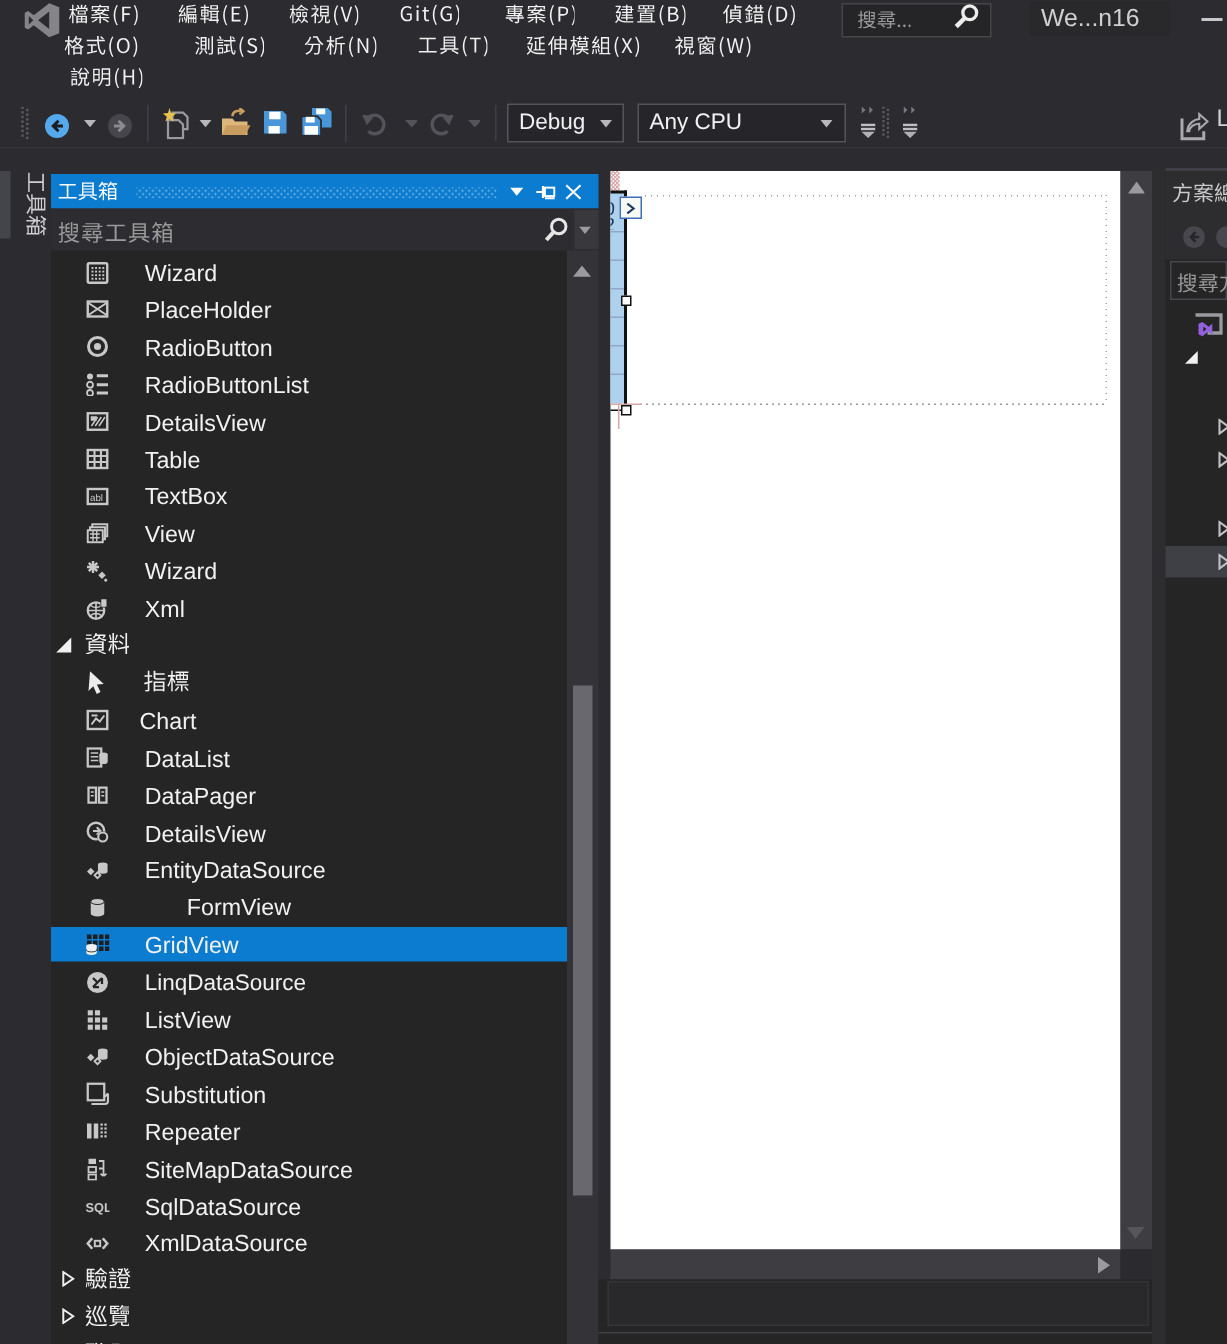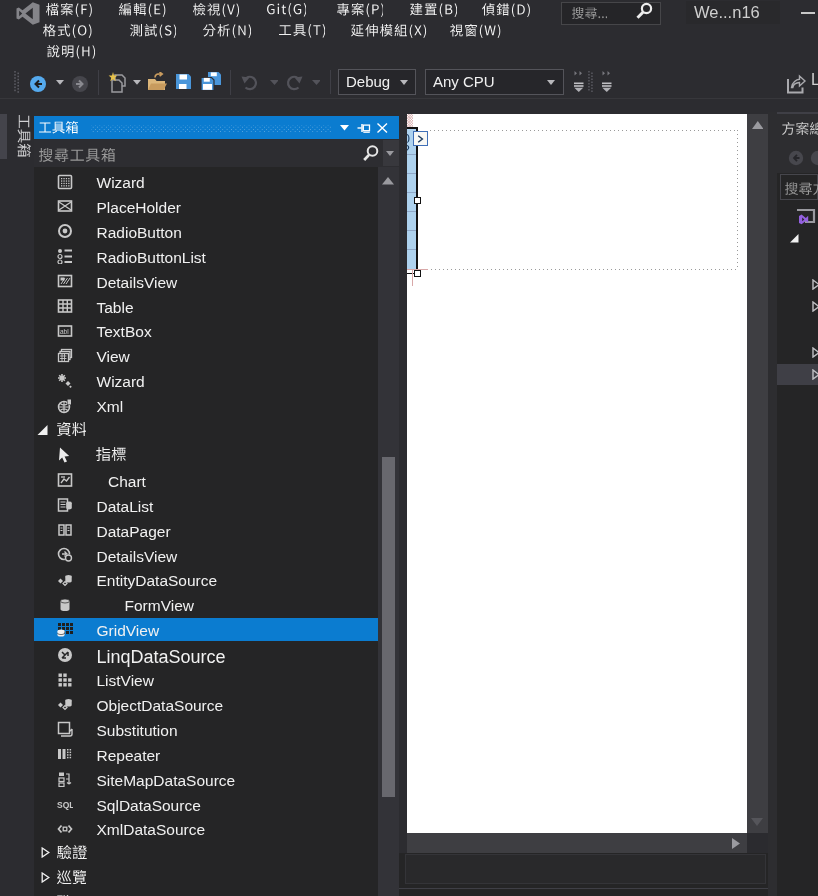--- a/index.html
+++ b/index.html
@@ -307,21 +307,21 @@
       <path d="M3 0.5 L12.2 9 L7.6 9.4 L10 14.4 L7.5 15.6 L5.2 10.5 L2 13.6 Z" fill="#ececec"></path>
     </svg>
     <svg style="position:absolute;left:96.4px;top:446.9px;" width="29.8" height="14.2" viewBox="0.43 -13.02 29.81 14.24">
       <path fill="#f1f1f1" d="M6.8 -5.6H14.1V1.2H13V-4.6H7.9V1.2H6.8ZM7.4 -3H13.4V-2.1H7.4ZM7.4 -0.4H13.4V0.5H7.4ZM0.4 -4.8Q1.1 -5 2 -5.2Q2.9 -5.5 3.9 -5.8Q4.9 -6 5.9 -6.3L6 -5.2Q4.7 -4.8 3.3 -4.4Q1.9 -4 0.8 -3.7ZM0.7 -9.9H5.8V-8.8H0.7ZM2.9 -13H4V-0.2Q4 0.3 3.9 0.6Q3.8 0.9 3.5 1Q3.2 1.1 2.7 1.2Q2.2 1.2 1.4 1.2Q1.4 1 1.3 0.7Q1.2 0.4 1 0.1Q1.6 0.1 2 0.1Q2.4 0.1 2.6 0.1Q2.8 0.1 2.8 0.1Q2.9 0 2.9 -0.2ZM6.8 -13H8V-8.7Q8 -8.3 8.1 -8.1Q8.3 -7.9 8.8 -7.9Q9 -7.9 9.4 -7.9Q9.8 -7.9 10.3 -7.9Q10.8 -7.9 11.4 -7.9Q11.9 -7.9 12.3 -7.9Q12.7 -7.9 12.9 -7.9Q13.3 -7.9 13.8 -7.9Q14.4 -8 14.6 -8Q14.7 -7.8 14.7 -7.5Q14.7 -7.2 14.8 -7Q14.5 -6.9 14 -6.9Q13.5 -6.9 13 -6.9Q12.8 -6.9 12.3 -6.9Q11.9 -6.9 11.4 -6.9Q10.8 -6.9 10.3 -6.9Q9.7 -6.9 9.3 -6.9Q8.9 -6.9 8.8 -6.9Q8.1 -6.9 7.6 -7.1Q7.2 -7.3 7 -7.7Q6.8 -8.1 6.8 -8.8ZM7.4 -11.1H14.2V-10.1H7.4Z M24.1 -11.8H25V-7.1H24.1ZM26.4 -11.8H27.2V-7.1H26.4ZM27.3 -1.9 28.1 -2.4Q28.6 -2 29 -1.5Q29.4 -1.1 29.7 -0.6Q30 -0.2 30.2 0.2L29.3 0.7Q29.2 0.4 28.8 -0.1Q28.5 -0.5 28.1 -1Q27.7 -1.5 27.3 -1.9ZM23 -2.3 24 -2Q23.6 -1.3 22.9 -0.5Q22.3 0.3 21.7 0.8Q21.6 0.7 21.4 0.6Q21.3 0.5 21.1 0.4Q20.9 0.2 20.8 0.2Q21.4 -0.3 22 -1Q22.6 -1.6 23 -2.3ZM21.4 -12.3H30.1V-11.3H21.4ZM22.4 -5.8H29.1V-4.9H22.4ZM21.4 -3.8H30.1V-2.9H21.4ZM22.7 -9.4V-7.5H28.8V-9.4ZM21.7 -10.3H29.8V-6.6H21.7ZM25.1 -3.3H26.2V1.2H25.1ZM16.4 -10H21.4V-8.9H16.4ZM18.6 -13H19.6V1.2H18.6ZM18.5 -9.3 19.2 -9.1Q19 -8.1 18.7 -7.2Q18.4 -6.2 18.1 -5.2Q17.8 -4.2 17.4 -3.4Q17 -2.6 16.6 -2Q16.6 -2.2 16.4 -2.4Q16.3 -2.6 16.2 -2.8Q16.1 -3 16 -3.1Q16.4 -3.6 16.8 -4.4Q17.1 -5.1 17.5 -5.9Q17.8 -6.8 18.1 -7.7Q18.3 -8.5 18.5 -9.3ZM19.6 -8.2Q19.7 -8 20 -7.6Q20.3 -7.3 20.6 -6.8Q20.9 -6.3 21.1 -5.9Q21.4 -5.5 21.5 -5.3L20.8 -4.5Q20.6 -4.8 20.4 -5.2Q20.2 -5.7 19.9 -6.2Q19.7 -6.7 19.4 -7.1Q19.2 -7.5 19 -7.8Z"></path>
     </svg>
     <svg class="a" style="left:57px;top:472.3px" width="16" height="16" viewBox="0 0 16 16">
       <rect x="1.5" y="2" width="13" height="12" fill="none" stroke="#c8c8c8" stroke-width="1.6"></rect>
       <path d="M4 11 L7 7 L9.5 9 L12.5 5" stroke="#c8c8c8" stroke-width="1.3" fill="none"></path>
       <path d="M4 5 H8" stroke="#c8c8c8" stroke-width="1.3"></path>
     </svg>
-    <div class="txt" style="left:108px;top:472.8px;font-size:15.5px;color:#f1f1f1;font-weight:400;">Chart</div>
+    <div class="txt" style="left:93px;top:472.8px;font-size:15.5px;color:#f1f1f1;font-weight:400;">Chart</div>
     <svg class="a" style="left:57px;top:497.2px" width="16" height="16" viewBox="0 0 16 16">
       <rect x="1.5" y="2" width="9" height="12" fill="none" stroke="#c8c8c8" stroke-width="1.5"></rect>
       <path d="M3.5 5 H8.5 M3.5 7.5 H8.5 M3.5 10 H8.5" stroke="#c8c8c8" stroke-width="1"></path>
       <ellipse cx="12" cy="6" rx="2.8" ry="1.4" fill="#c8c8c8"></ellipse>
       <path d="M9.2 6 V11 A2.8 1.4 0 0 0 14.8 11 V6" fill="#c8c8c8"></path>
     </svg>
     <div class="txt" style="left:96.5px;top:497.7px;font-size:15.5px;color:#f1f1f1;font-weight:400;">DataList</div>
     <svg class="a" style="left:57px;top:522.1px" width="16" height="16" viewBox="0 0 16 16">
       <path d="M2 3 H7 V13 H2 Z M9 3 H14 V13 H9 Z" fill="none" stroke="#c8c8c8" stroke-width="1.5"></path>
       <path d="M3.5 6 H5.5 M3.5 8.5 H5.5 M10.5 6 H12.5 M10.5 8.5 H12.5" stroke="#c8c8c8" stroke-width="1"></path>
@@ -363,21 +363,21 @@
         <ellipse cx="4" cy="9" rx="3.5" ry="1.6" fill="#f0f0f0"></ellipse>
         <path d="M0.5 9 V13 A3.5 1.6 0 0 0 7.5 13 V9" fill="#f0f0f0"></path>
         <path d="M0.5 11 A3.5 1.6 0 0 0 7.5 11" fill="none" stroke="#1f1f1f" stroke-width="0.6"></path>
       </g>
     </svg>
     <div class="txt" style="left:96.5px;top:622.2px;font-size:15.5px;color:#f1f1f1;font-weight:400;">GridView</div>
     <svg class="a" style="left:57px;top:646.6px" width="16" height="16" viewBox="0 0 16 16">
       <circle cx="8" cy="8" r="7" fill="#c8c8c8"></circle>
       <path d="M5 11 L11 5 M11 5 L11 9 M5 11 L9 11 M5 5 L7.5 7.5" stroke="#252526" stroke-width="1.5" fill="none"></path>
     </svg>
-    <div class="txt" style="left:96.5px;top:647.1px;font-size:18px;color:#f1f1f1;font-weight:400;">LinqDataSource</div>
+    <div class="txt" style="left:96.5px;top:647.1px;font-size:15px;color:#f1f1f1;font-weight:400;">LinqDataSource</div>
     <svg class="a" style="left:57px;top:671.5px" width="16" height="16" viewBox="0 0 16 16">
       <rect x="1.5" y="1.5" width="3.4" height="3.4" fill="#c8c8c8"></rect>
       <rect x="1.5" y="6.3" width="3.4" height="3.4" fill="#c8c8c8"></rect>
       <rect x="1.5" y="11.1" width="3.4" height="3.4" fill="#c8c8c8"></rect>
       <rect x="6.3" y="1.5" width="3.4" height="3.4" fill="#c8c8c8"></rect>
       <rect x="6.3" y="6.3" width="3.4" height="3.4" fill="#c8c8c8"></rect>
       <rect x="6.3" y="11.1" width="3.4" height="3.4" fill="#c8c8c8"></rect>
       <rect x="11.1" y="6.3" width="3.4" height="3.4" fill="#c8c8c8"></rect>
       <rect x="11.1" y="11.1" width="3.4" height="3.4" fill="#c8c8c8"></rect>
     </svg>

